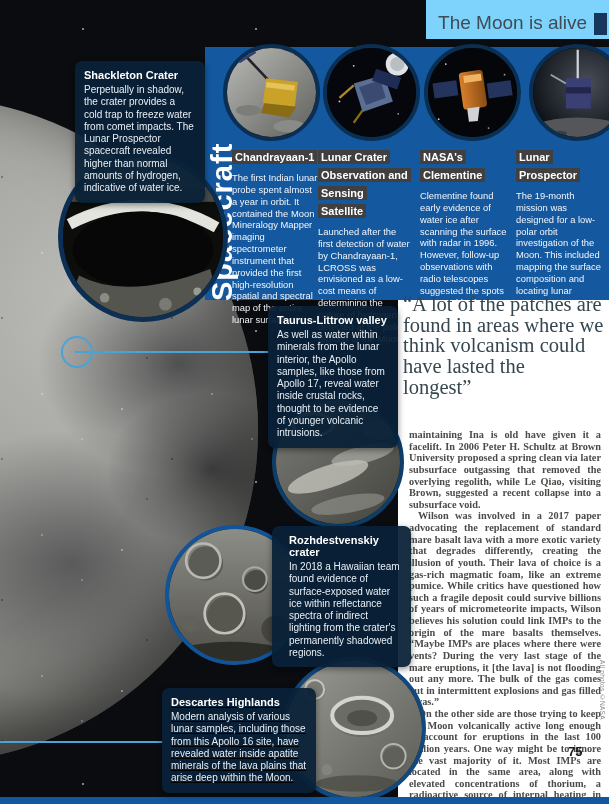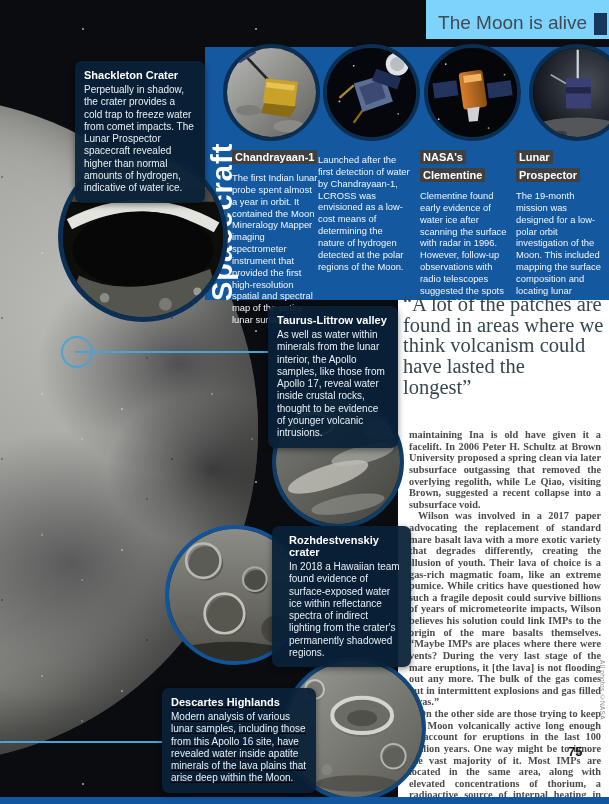--- a/index.html
+++ b/index.html
@@ -161,20 +161,21 @@
         <rect x="37" y="44" width="28" height="7" fill="#23264a"></rect>
         <line x1="37" y1="40" x2="20" y2="30" stroke="#9aa4ad" stroke-width="2"></line>
       </svg>
     </div>
 
     <div class="sc-col" style="left:27px;width:86px;">
       <span class="sc-title">Chandrayaan-1</span>
       <div class="sc-text">The first Indian lunar probe spent almost a year in orbit. It contained the Moon Mineralogy Mapper imaging spectrometer instrument that provided the first high-resolution spatial and spectral map of the entire lunar surface.</div>
     </div>
     <div class="sc-col" style="left:113px;width:92px;">
+      <span class="sc-title">Lunar Crater Observation and Sensing Satellite</span>
       <div class="sc-text">Launched after the first detection of water by Chandrayaan-1, LCROSS was envisioned as a low-cost means of determining the nature of hydrogen detected at the polar regions of the Moon.</div>
     </div>
     <div class="sc-col" style="left:215px;width:90px;">
       <span class="sc-title">NASA's Clementine</span>
       <div class="sc-text">Clementine found early evidence of water ice after scanning the surface with radar in 1996. However, follow-up observations with radio telescopes suggested the spots surveyed had too much Sun exposure for ice to survive.</div>
     </div>
     <div class="sc-col" style="left:311px;width:89px;">
       <span class="sc-title">Lunar Prospector</span>
       <div class="sc-text">The 19-month mission was designed for a low-polar orbit investigation of the Moon. This included mapping the surface composition and locating lunar resources, measuring magnetic and gravity fields and studying outgassing events.</div>
     </div>

